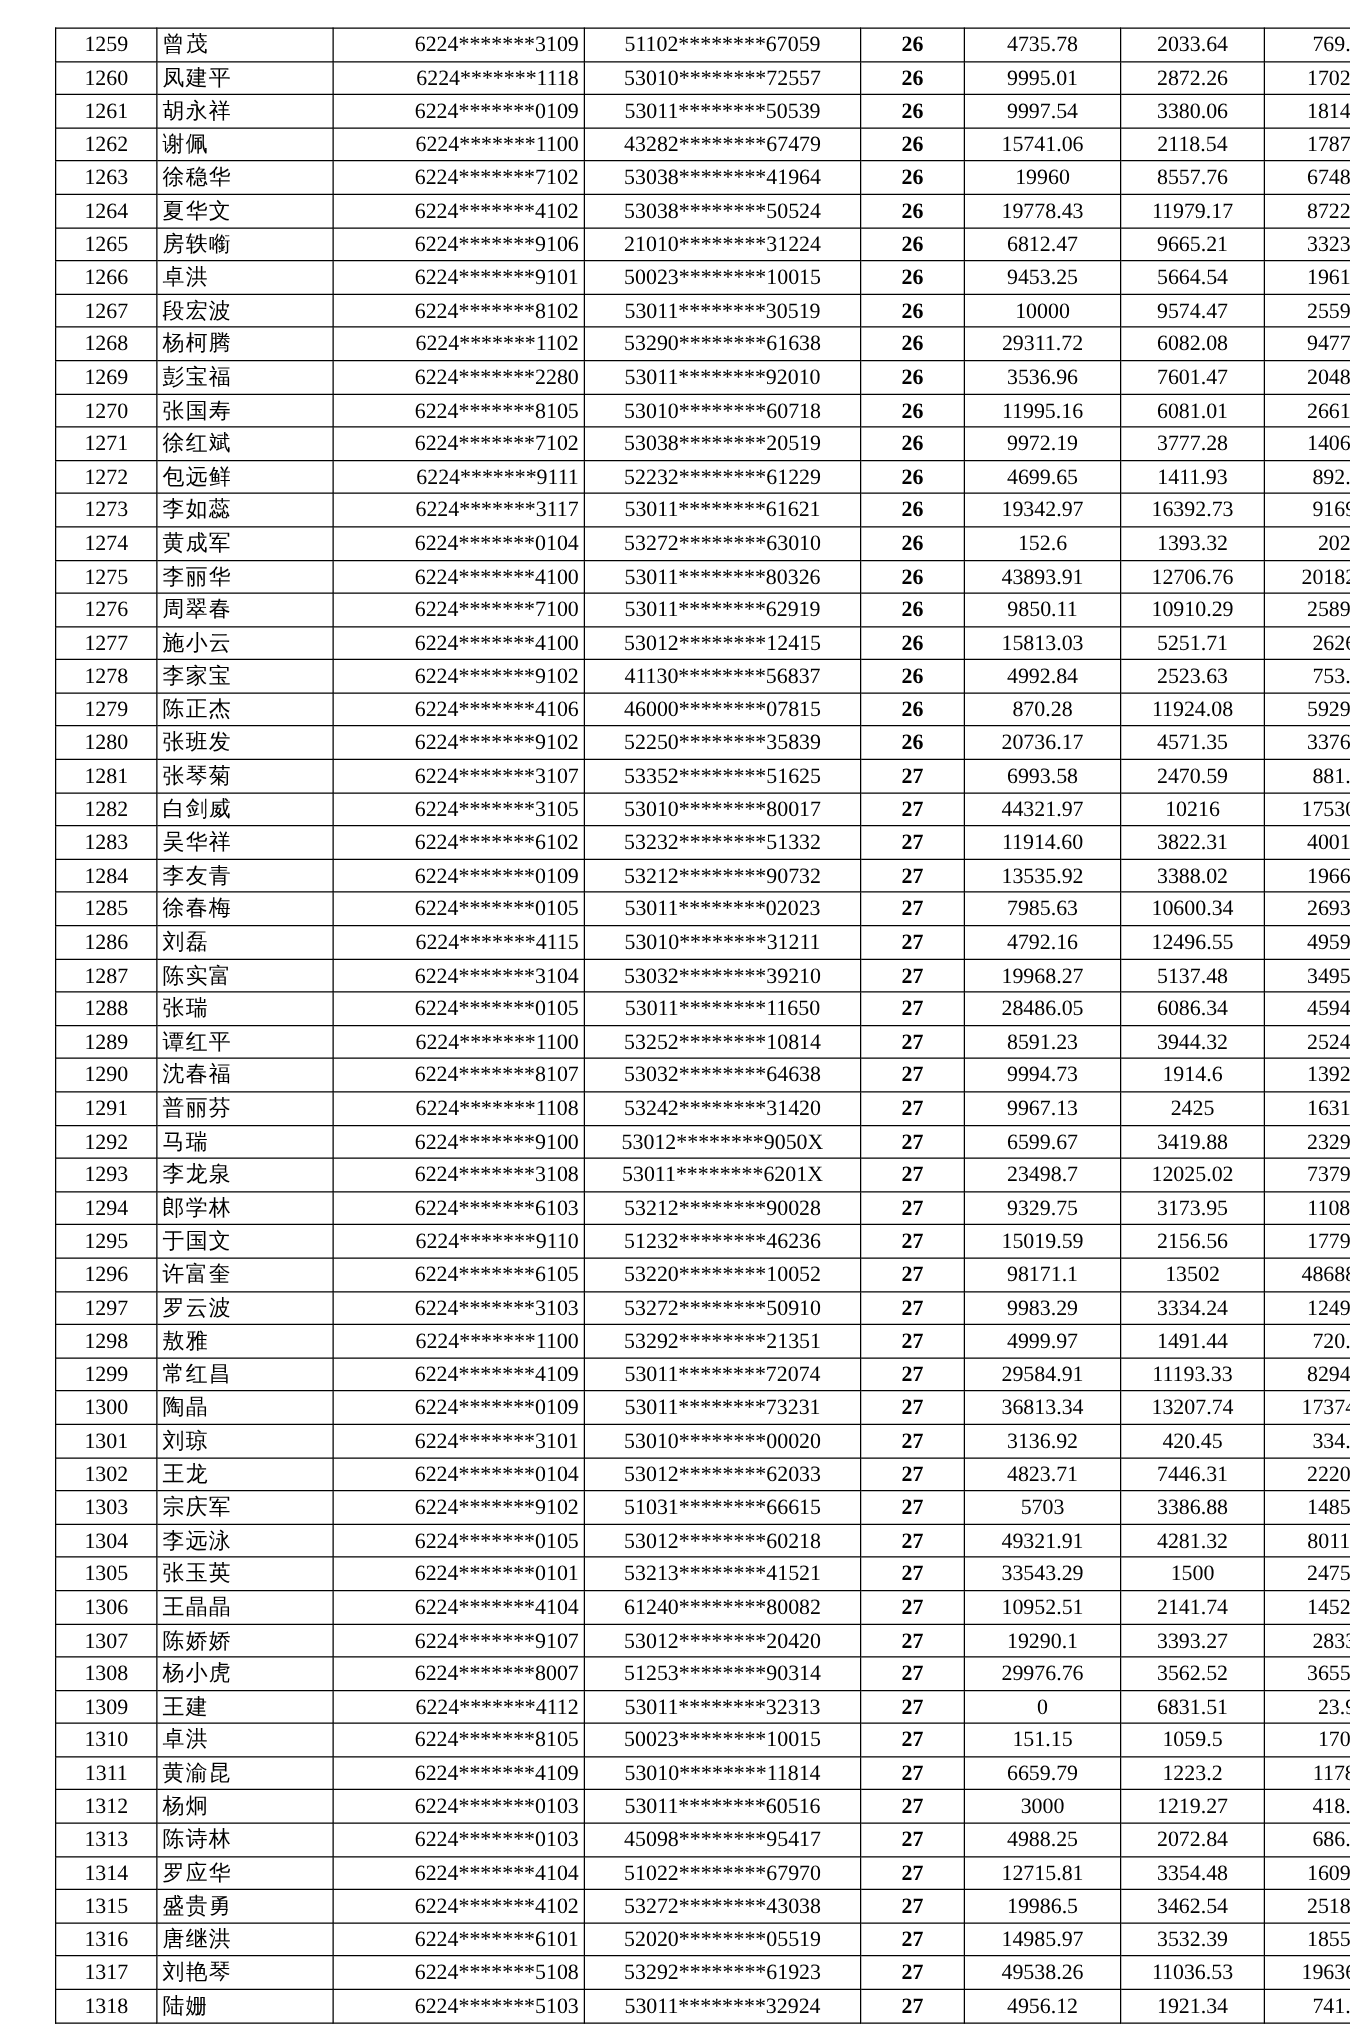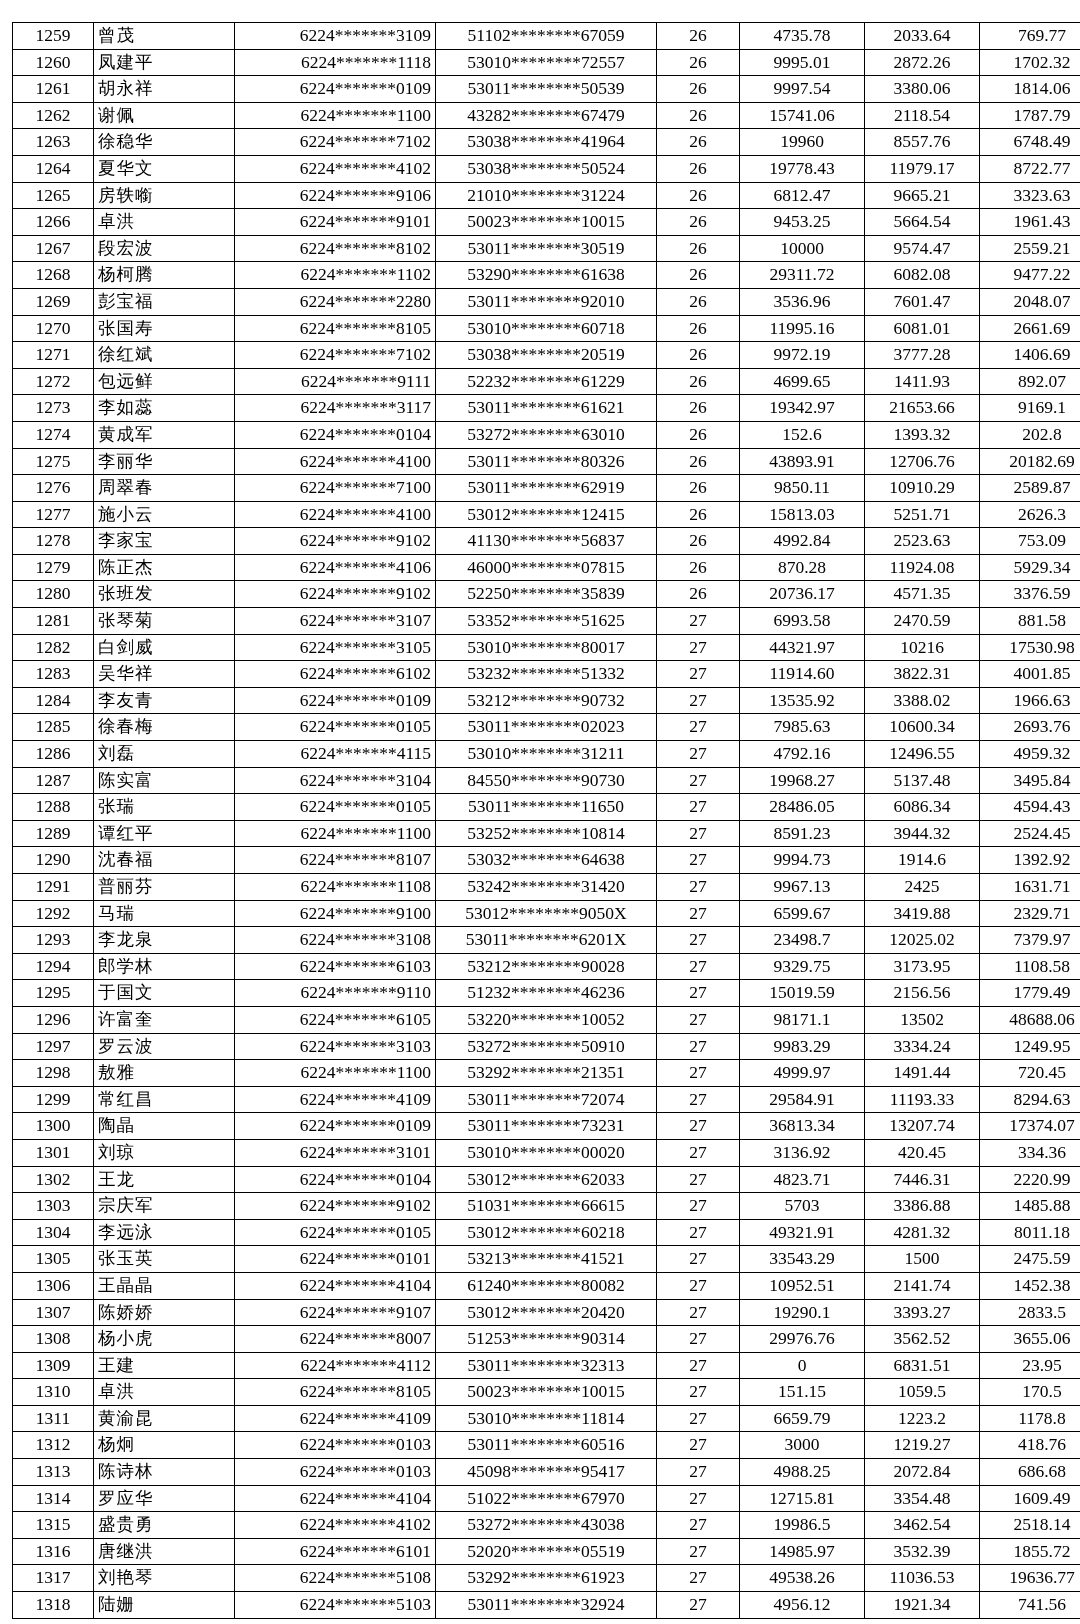--- a/index.html
+++ b/index.html
@@ -10,21 +10,21 @@
   body {
     width: 1080px;
     height: 1624px;
     font-family: "Liberation Serif", serif;
     color: #000000;
   }
   .page {
     width: 1080px;
     height: 1624px;
     box-sizing: border-box;
-    padding: 22px 20px 20px 12px;
+    padding: 22px 20px 20px 44px;
   }
   table.data {
     border-collapse: collapse;
     table-layout: fixed;
     width: 1000px;
     margin: 0;
   }
   table.data td {
     border: 1px solid #000000;
     height: 25.6px;
@@ -32,21 +32,21 @@
     padding: 0 4px;
     font-size: 17.5px;
     white-space: nowrap;
     overflow: hidden;
     font-family: "Liberation Serif", serif;
   }
   td.c-idx   { width: 72px;  text-align: center; }
   td.c-name  { width: 132px; text-align: left; font-family: "DejaVu Sans", sans-serif; font-size: 17px; letter-spacing: 1px; }
   td.c-card  { width: 192px; text-align: right; font-family: "Liberation Serif", serif; letter-spacing: 0px; }
   td.c-acct  { width: 212px; text-align: center; font-family: "Liberation Serif", serif; }
-  td.c-code  { width: 74px;  text-align: center; }
+  td.c-code  { width: 74px;  text-align: center; font-weight: bold; }
   td.c-n1    { width: 116px; text-align: center; }
   td.c-n2    { width: 106px; text-align: center; margin-left: 28px; }
   td.c-n3    { width: 116px; text-align: center; }
 </style>
 </head>
 <body>
 
 <div class="page">
   <table class="data">
     <tbody>
@@ -190,21 +190,21 @@
           <td class="c-n2">1411.93</td>
           <td class="c-n3">892.07</td>
         </tr>
         <tr>
           <td class="c-idx">1273</td>
           <td class="c-name">李如蕊</td>
           <td class="c-card">6224*******3117</td>
           <td class="c-acct">53011********61621</td>
           <td class="c-code">26</td>
           <td class="c-n1">19342.97</td>
-          <td class="c-n2">21653.66</td>
+          <td class="c-n2">16392.73</td>
           <td class="c-n3">9169.1</td>
         </tr>
         <tr>
           <td class="c-idx">1274</td>
           <td class="c-name">黄成军</td>
           <td class="c-card">6224*******0104</td>
           <td class="c-acct">53272********63010</td>
           <td class="c-code">26</td>
           <td class="c-n1">152.6</td>
           <td class="c-n2">1393.32</td>
@@ -327,21 +327,21 @@
           <td class="c-acct">53010********31211</td>
           <td class="c-code">27</td>
           <td class="c-n1">4792.16</td>
           <td class="c-n2">12496.55</td>
           <td class="c-n3">4959.32</td>
         </tr>
         <tr>
           <td class="c-idx">1287</td>
           <td class="c-name">陈实富</td>
           <td class="c-card">6224*******3104</td>
-          <td class="c-acct">84550********90730</td>
+          <td class="c-acct">53032********39210</td>
           <td class="c-code">27</td>
           <td class="c-n1">19968.27</td>
           <td class="c-n2">5137.48</td>
           <td class="c-n3">3495.84</td>
         </tr>
         <tr>
           <td class="c-idx">1288</td>
           <td class="c-name">张瑞</td>
           <td class="c-card">6224*******0105</td>
           <td class="c-acct">53011********11650</td>

